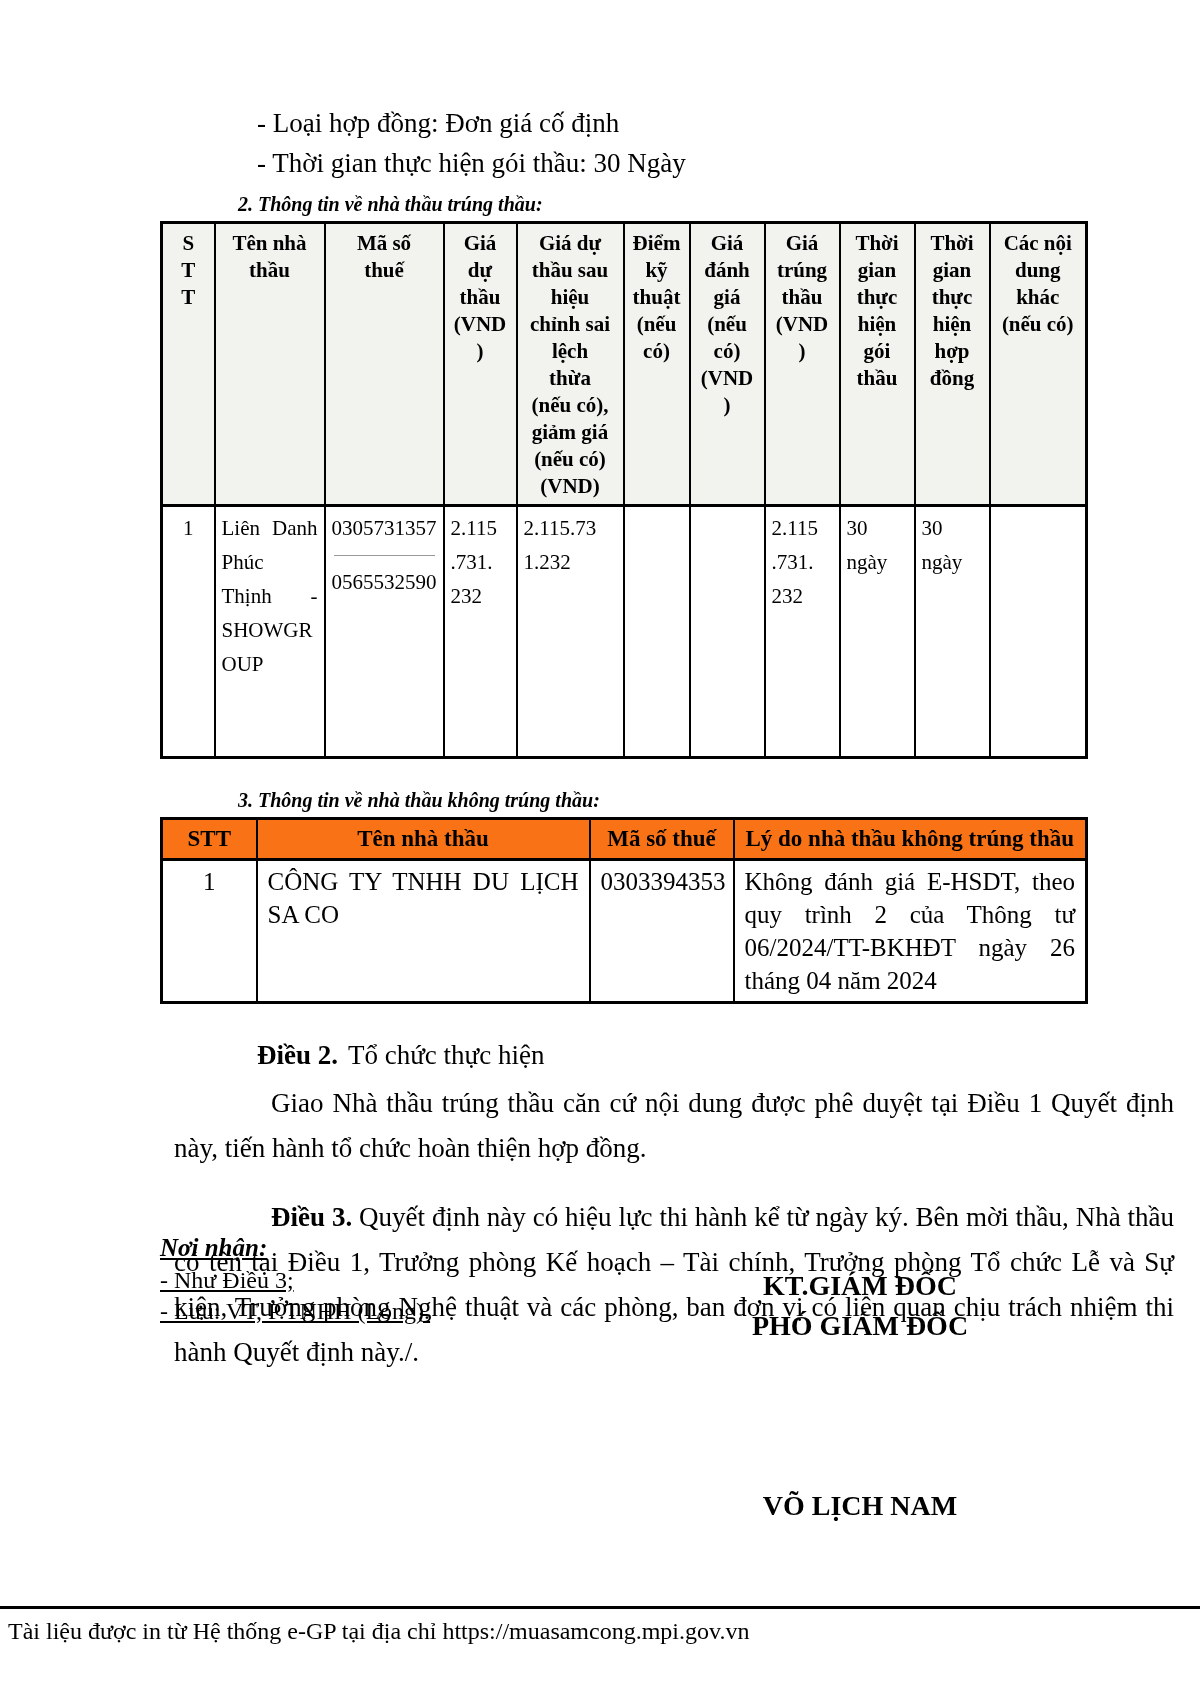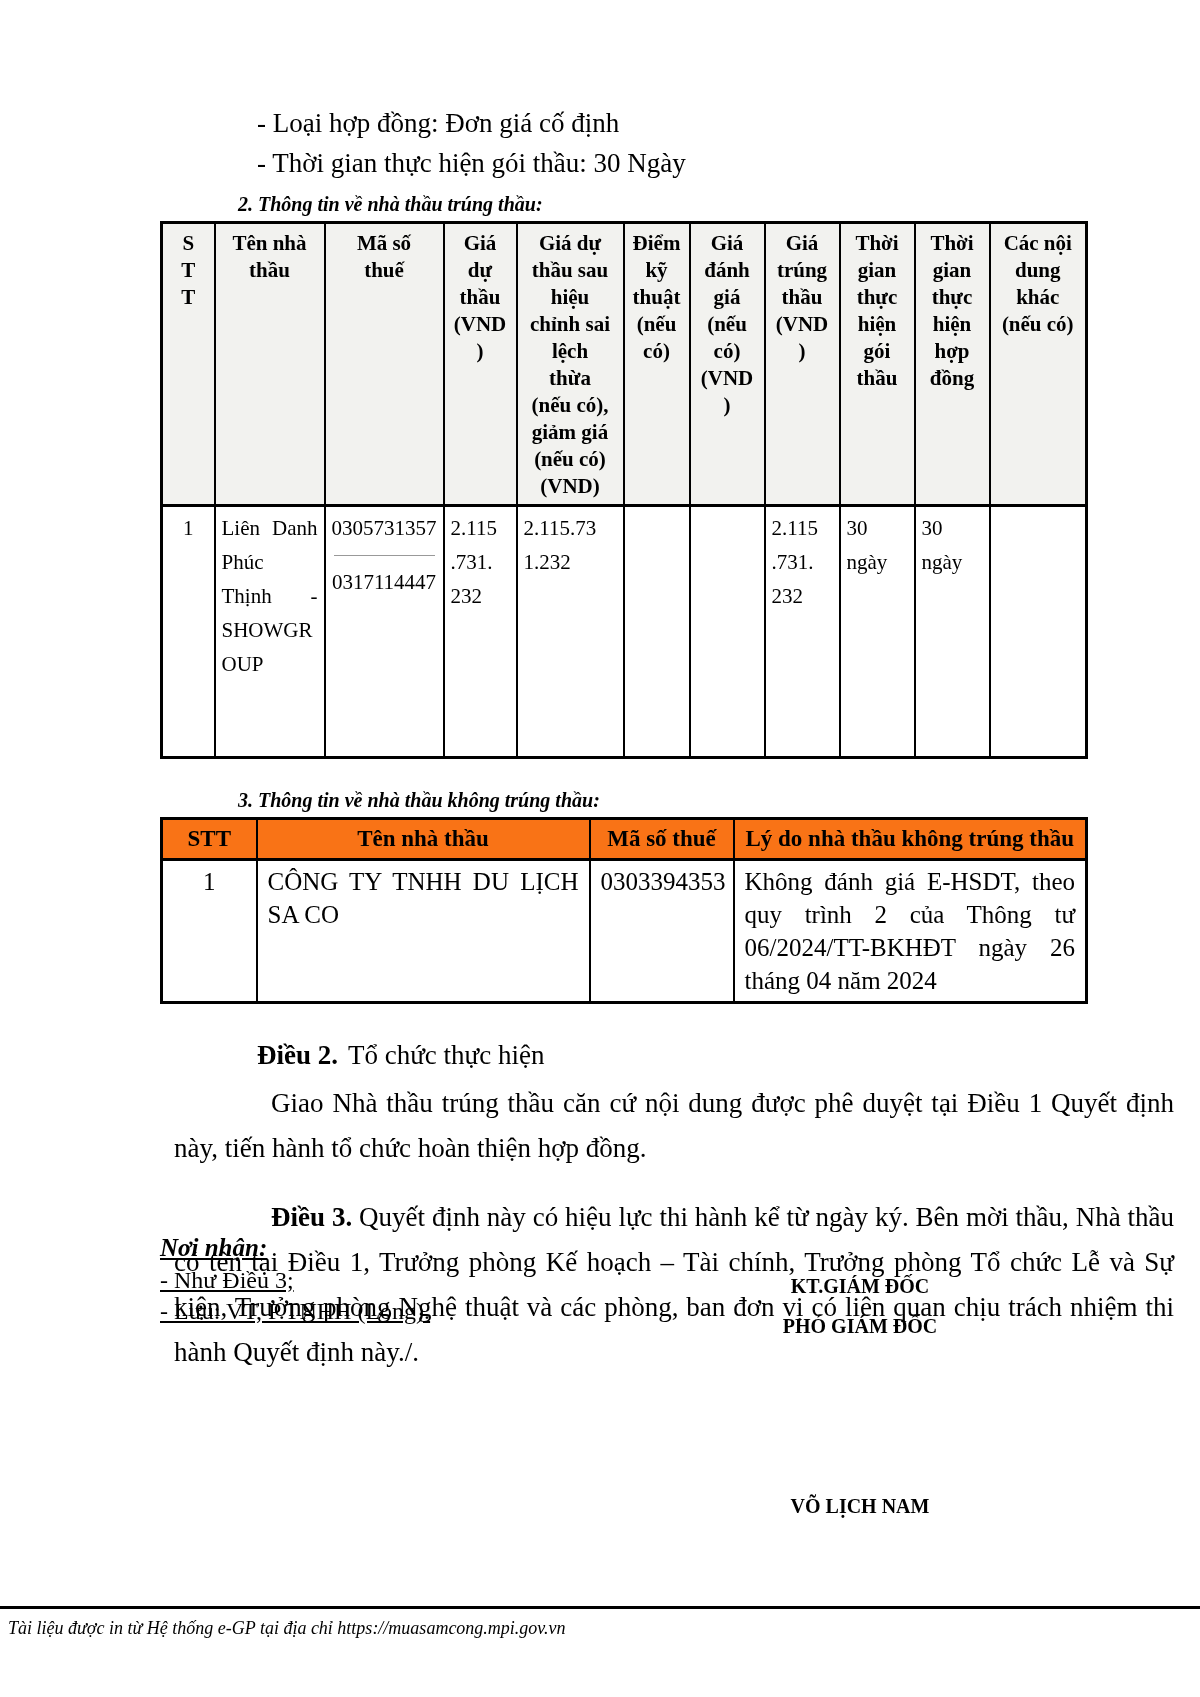--- a/index.html
+++ b/index.html
@@ -107,39 +107,38 @@
     font-size: 25px;
     margin-bottom: 2px;
   }
   .sig-block {
     position: absolute;
     left: 650px;
     top: 1266px;
     width: 420px;
     text-align: center;
     font-weight: bold;
-    font-size: 20px;
+    font-size: 28px;
     line-height: 40px;
   }
   .sig-name { margin-top: 140px; }
 
   .footer-rule {
     position: absolute;
     left: 0;
     top: 1606px;
     width: 1200px;
     height: 3px;
     background: #000;
   }
   .footer-note {
     position: absolute;
     left: 8px;
     top: 1618px;
-    font-style: italic;
-    font-size: 18px;
+    font-size: 24px;
   }
 </style>
 </head>
 <body>
 
 <div class="page">
   <div class="content">
 
     <p class="intro-line">- Loại hợp đồng: Đơn giá cố định</p>
     <p class="intro-line">- Thời gian thực hiện gói thầu: 30 Ngày</p>
@@ -217,21 +216,21 @@
 dung
 khác
 (nếu có)</th>
         </tr>
         <tr>
           <td class="ctr">1</td>
           <td class="name-cell">Liên Danh Phúc Thịnh - SHOWGROUP</td>
           <td class="ctr">
             <div>0305731357</div>
             <hr class="tax-sep">
-            <div>0317114447</div>
+            <div>0565532590</div>
           </td>
           <td class="pre">2.115
 .731.
 232</td>
           <td class="pre">2.115.73
 1.232</td>
           <td></td>
           <td></td>
           <td class="pre">2.115
 .731.

